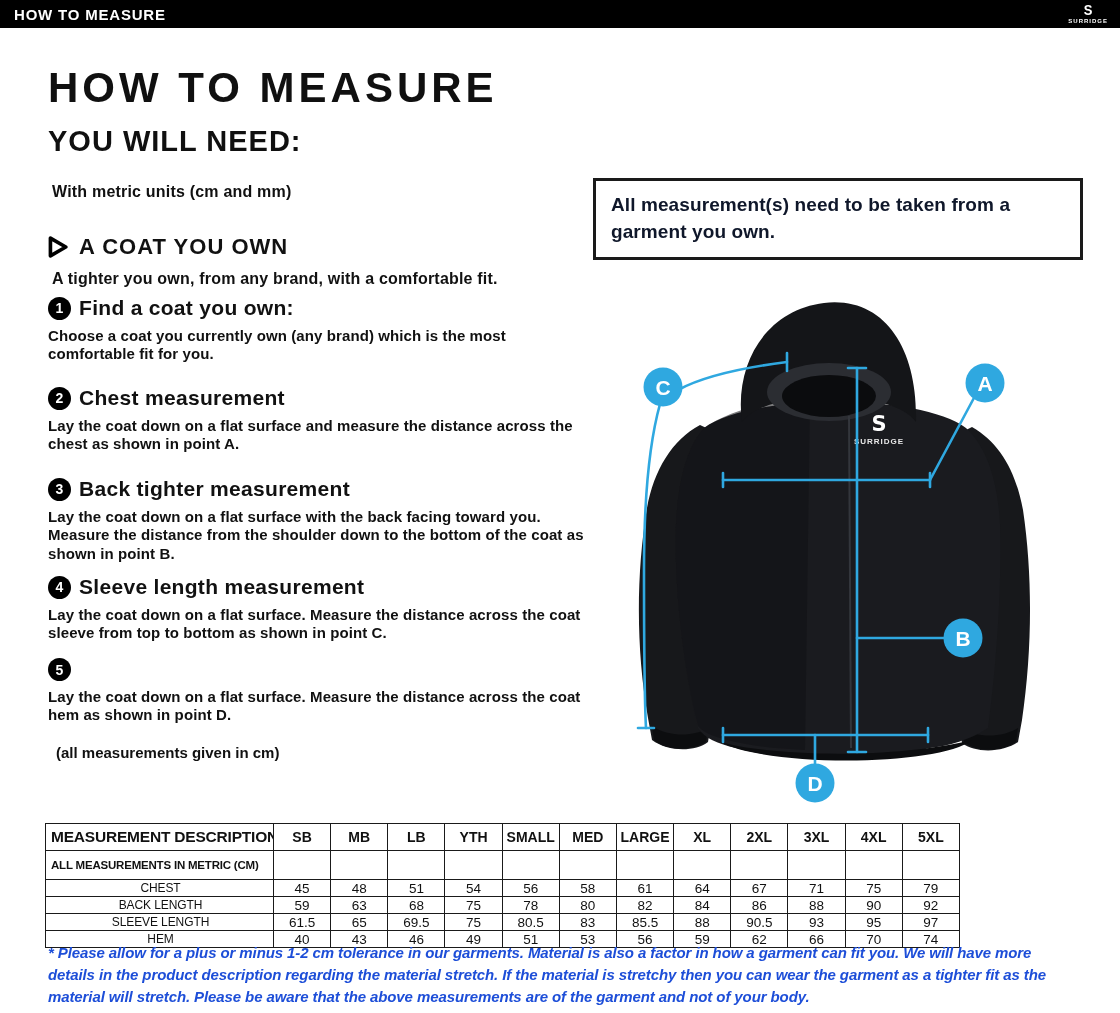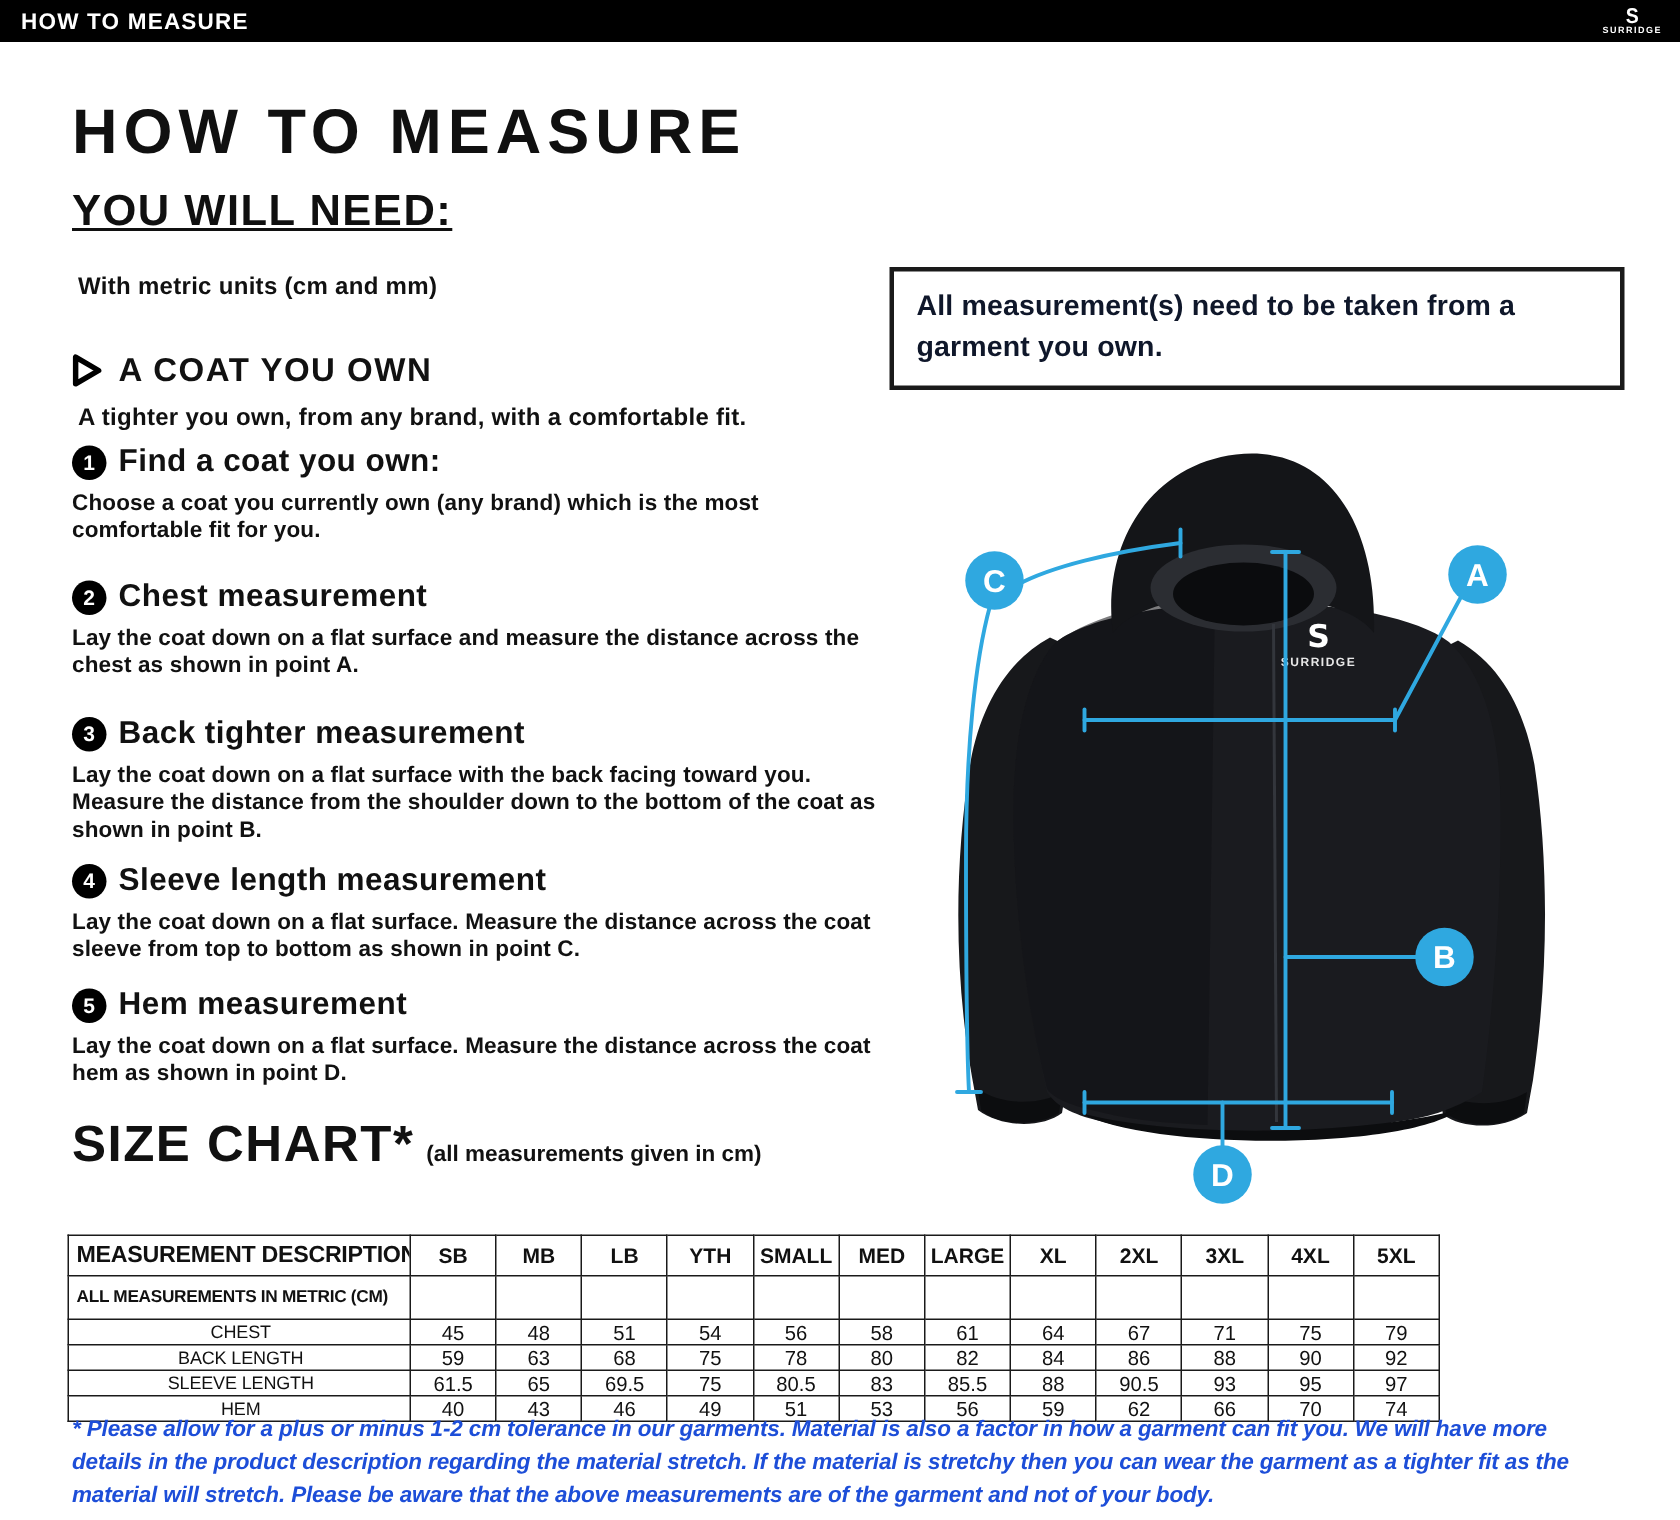--- a/index.html
+++ b/index.html
@@ -14,21 +14,21 @@
     display:flex; align-items:center; justify-content:space-between; padding:0 10px 0 14px;
   }
   .topbar-title { color:#fff; font-weight:700; font-size:15px; letter-spacing:.8px; }
   .topbar-logo { display:flex; flex-direction:column; align-items:center; line-height:1; padding-right:2px; }
   .topbar-logo .s-glyph { font-weight:700; font-size:13px; color:#fff; transform:scaleY(1.1); }
   .topbar-logo .brand { color:#fff; font-size:6px; font-weight:700; letter-spacing:1px; margin-top:1px; }
 
   
   .abs { position:absolute; }
   .h1 { left:48px; top:64px; font-size:42px; font-weight:700; letter-spacing:4px; color:#101010; }
-  .h2 { left:48px; top:125px; font-size:29px; font-weight:700; letter-spacing:1px; color:#101010;text-decoration:underline; }
+  .h2 { left:48px; top:125px; font-size:29px; font-weight:700; letter-spacing:1px; color:#101010; }
 
   .need-item-label { display:flex; align-items:center; gap:10px; font-size:22px; font-weight:700; letter-spacing:1px; }
   .need-desc { font-size:16px; font-weight:700; letter-spacing:.2px; }
   .tri-icon { width:21px; height:24px; display:inline-block; }
 
   .step { left:48px; width:548px; }
   .step-head { display:flex; align-items:center; gap:8px; font-size:21px; font-weight:700; letter-spacing:.3px; }
   .step-badge {
     width:23px; height:23px; border-radius:50%; background:#000; color:#fff; flex:0 0 23px;
     display:flex; align-items:center; justify-content:center; font-size:14px; font-weight:700;
@@ -125,21 +125,20 @@
   <div class="step-head">
     <span class="step-badge">4</span>
     <span>Sleeve length measurement</span>
   </div>
   <div class="step-body">Lay the coat down on a flat surface. Measure the distance across the coat sleeve from top to bottom as shown in point C.</div>
 </div>
 
 <div class="abs step" style="top:658px;">
   <div class="step-head">
     <span class="step-badge">5</span>
-    <span>Hem measurement</span>
   </div>
   <div class="step-body">Lay the coat down on a flat surface. Measure the distance across the coat hem as shown in point D.</div>
 </div>
 
 <div class="abs note-box">All measurement(s) need to be taken from a garment you own.</div>
 
 <svg class="figure-svg" width="510" height="525" viewBox="0 0 510 525">
 
   <path fill="#17181b" d="M100,135 C72,150 54,180 47,218 C36,285 36,360 48,428 L52,450 C68,462 95,462 108,452 L112,428 C102,372 102,300 110,242 C114,206 120,170 132,150 Z"></path>
   <path fill="#17181b" d="M372,137 C400,153 416,182 423,220 C433,287 432,362 422,430 L418,452 C402,463 375,463 362,453 L358,430 C368,374 368,302 360,244 C356,208 350,174 338,154 Z"></path>
@@ -191,21 +190,20 @@
     <circle cx="363" cy="348" r="19.5" fill="#2fa8e0"></circle>
     <text x="363" y="355.5" fill="#fff">B</text>
     <circle cx="63" cy="97" r="19.5" fill="#2fa8e0"></circle>
     <text x="63" y="104.5" fill="#fff">C</text>
     <circle cx="215" cy="493" r="19.5" fill="#2fa8e0"></circle>
     <text x="215" y="500.5" fill="#fff">D</text>
   </g>
 </svg>
 
 <div class="abs size-chart-head">
-  <span class="size-chart-title">SIZE CHART*</span>
   <span class="size-chart-sub">(all measurements given in cm)</span>
 </div>
 
 <table class="size-table">
   <colgroup>
     <col class="desc-col">
     <col>
       <col>
       <col>
       <col>

